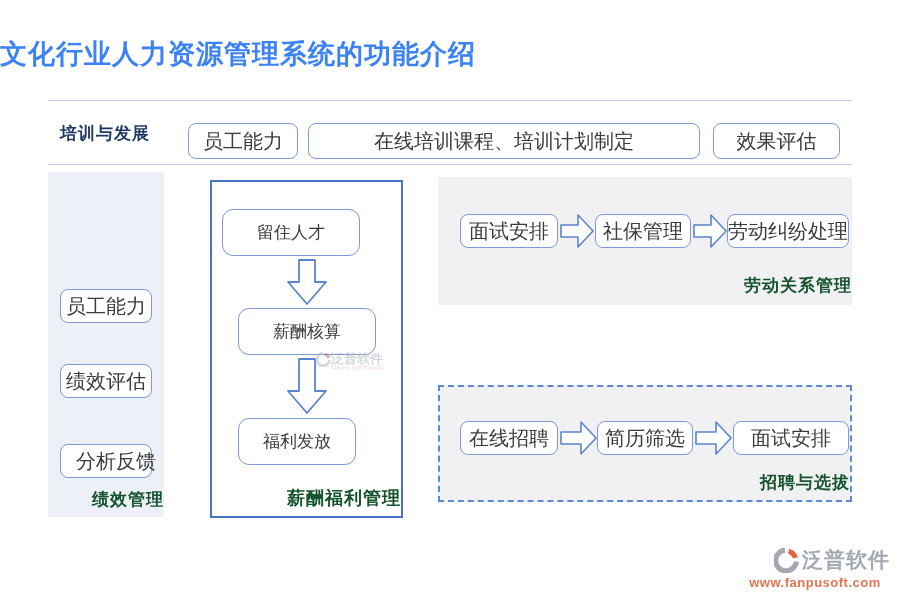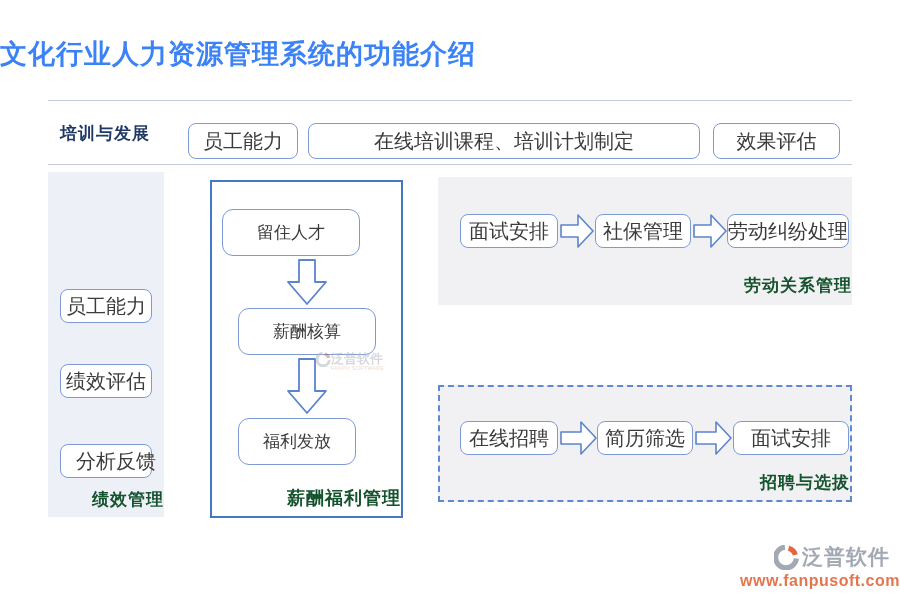--- a/index.html
+++ b/index.html
@@ -33,21 +33,21 @@
   .panel.recruit{top:385px;height:117px;border:2px dashed #5E88D1;}
   
   .watermark{position:absolute;left:104px;top:170px;display:flex;align-items:flex-start;
              opacity:0.5;filter:grayscale(25%);}
   .watermark .wm-txt{font-size:13px;font-weight:bold;color:#AEB4BE;line-height:13px;}
   .watermark .wm-sub{font-size:5px;color:#E8A98F;letter-spacing:.5px;}
   
   .footer{position:absolute;right:10px;bottom:10px;width:150px;}
   .footer .row{display:flex;align-items:center;gap:3px;justify-content:flex-end;}
   .footer .brand{font-size:21px;font-weight:bold;color:#A3A9B3;letter-spacing:1px;}
-  .footer .url{text-align:center;font-size:16px;font-weight:bold;color:#E4764F;
+  .footer .url{text-align:center;font-size:13px;font-weight:bold;color:#E4764F;
                letter-spacing:.5px;margin-top:1px;}
 </style>
 </head>
 <body>
 
 <div class="canvas">
 
   <div class="title">文化行业人力资源管理系统的功能介绍</div>
 
   <div class="band">

